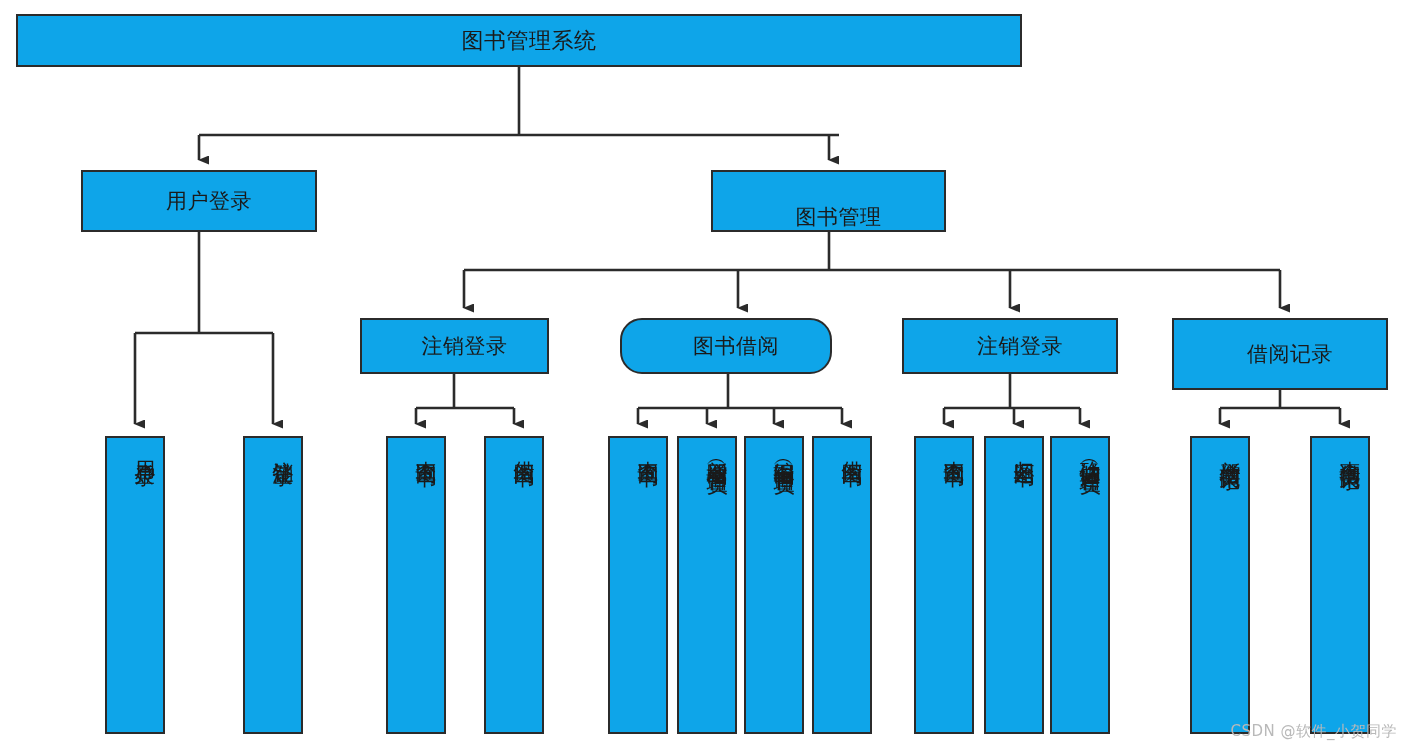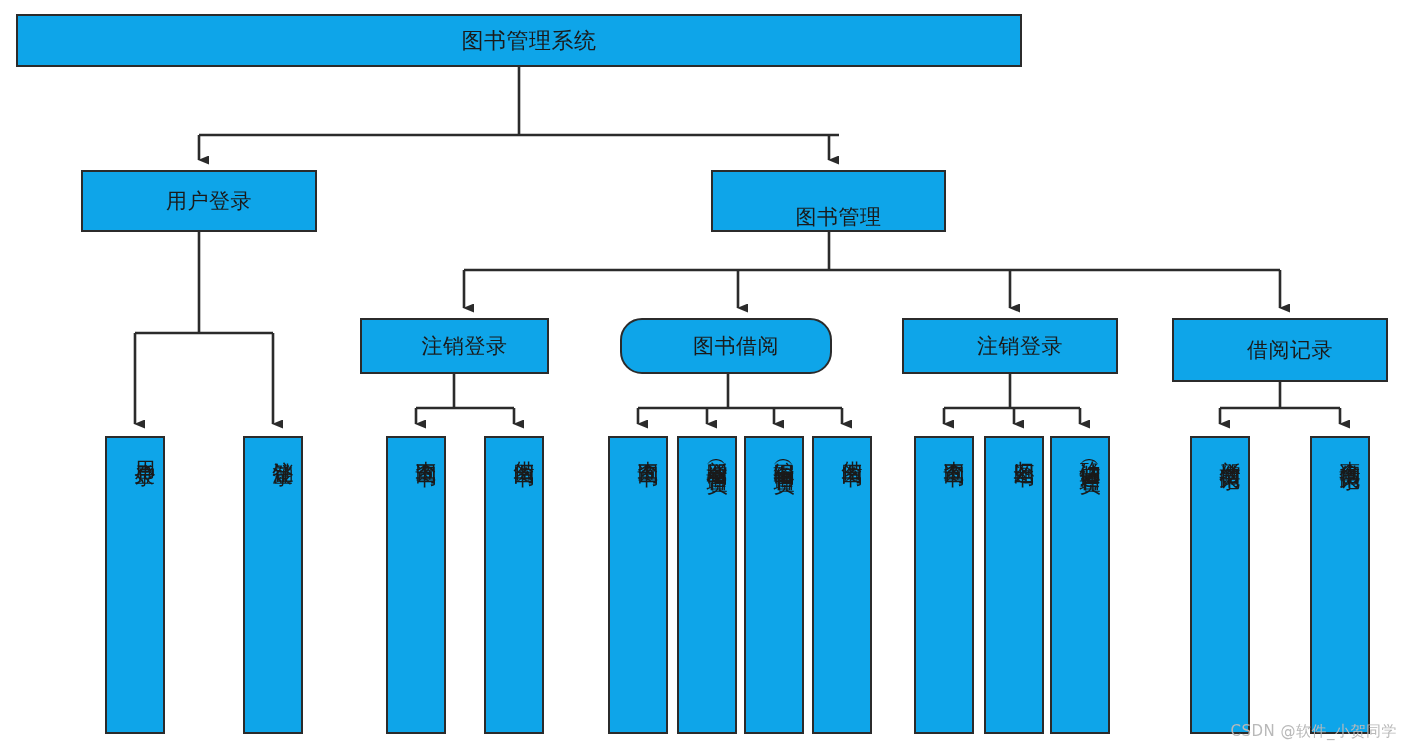--- a/index.html
+++ b/index.html
@@ -141,21 +141,21 @@
 
   <div class="node horiz" style="left:360px; top:318px; width:189px; height:56px;">
     <span class="label">注销登录</span>
   </div>
   <div class="node horiz" style="left:620px; top:318px; width:212px; height:56px;border-radius:22px;">
     <span class="label">图书借阅</span>
   </div>
   <div class="node horiz" style="left:902px; top:318px; width:216px; height:56px;">
     <span class="label">注销登录</span>
   </div>
-  <div class="node horiz" style="left:1172px; top:318px; width:216px; height:64px;">
+  <div class="node horiz" style="left:1172px; top:318px; width:216px; height:72px;">
     <span class="label">借阅记录</span>
   </div>
 
   <div class="node vert" style="left:105px; top:436px; width:60px; height:298px;">
     <span class="label">用户登录</span>
   </div>
   <div class="node vert" style="left:243px; top:436px; width:60px; height:298px;">
     <span class="label">注销登录</span>
   </div>
 

